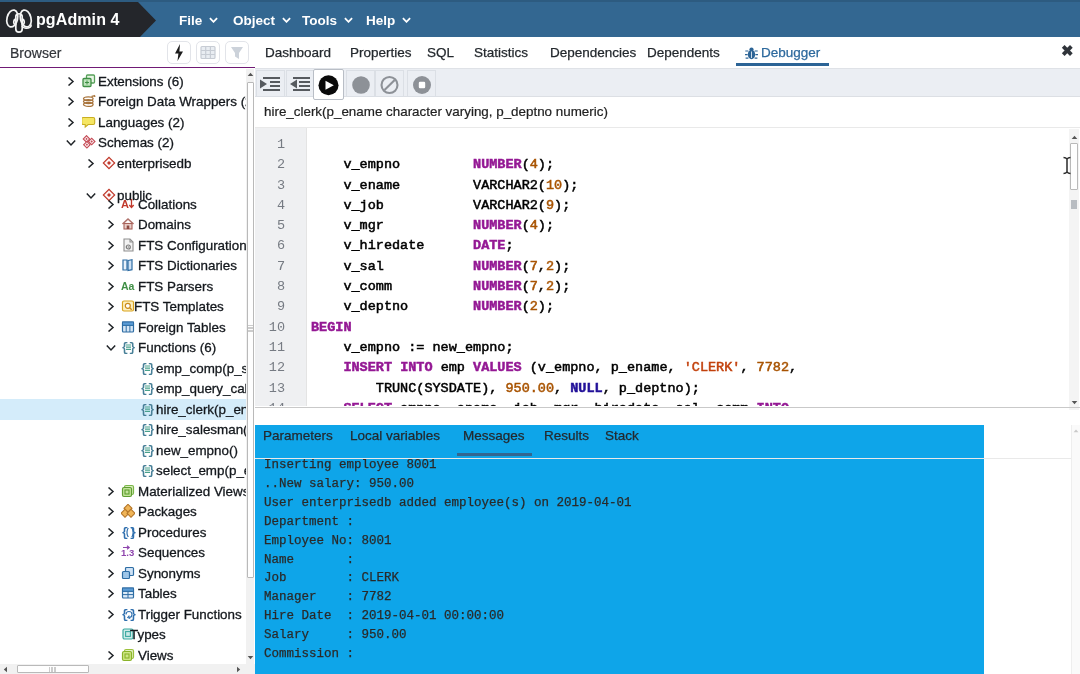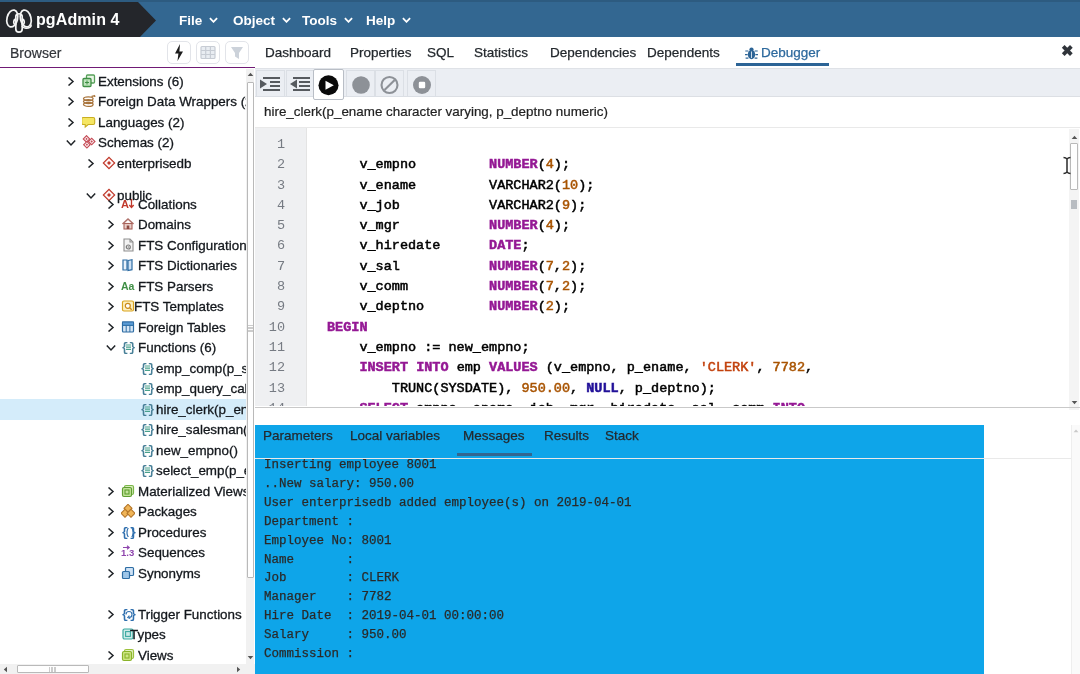--- a/index.html
+++ b/index.html
@@ -47,21 +47,21 @@
     border-bottom:1px solid #e9e9e9; }
   #signature span { position:absolute; left:9px; top:7px; font-size:13.4px; color:#222; -webkit-text-stroke:0.2px #222; }
   
   #codearea { position:absolute; left:0; top:91px; width:825px; height:278px; overflow:hidden;
     background:#fff; }
   #gutter { position:absolute; left:0; top:0; width:52px; height:278px; background:#eff0f2;
     border-right:1px solid #e4e4e4; }
   .lnum { position:absolute; left:0; width:30px; text-align:right; font-family:"Liberation Mono", monospace;
     font-size:13.5px; color:#767b83; line-height:20.3px; }
   .cline { position:absolute; left:56px; font-family:"Liberation Mono", monospace;
-    font-size:13.5px; color:#000; white-space:pre; line-height:20.3px;margin-left:16px;
+    font-size:13.5px; color:#000; white-space:pre; line-height:20.3px;
     -webkit-text-stroke:0.5px currentColor; }
   .kw { color:#941894; font-weight:bold; }
   .num { color:#a85300; }
   .str { color:#c2410c; }
   .atom { color:#221199;font-weight:bold; }
   
   #bottom { position:absolute; left:0; top:388px; width:729px; height:264px; background:#0ea5e9; }
   .btab { position:absolute; top:3px; font-size:13.5px; color:#24292e; -webkit-text-stroke:0.25px #24292e; }
   #btabline { position:absolute; left:202px; top:28px; width:75px; height:3px; background:#326690; }
   #messages { position:absolute; left:9px; top:31px; font-family:"Liberation Mono", monospace;
@@ -457,20 +457,35 @@
             <path d="M2.5 0.5 L7 4.5 L2.5 8.5" stroke="#202428" stroke-width="1.5" fill="none"></path>
           </svg>
         </span>
         <span style="position:absolute;left:121px;top:0">
           <svg class="nico" width="14" height="14" viewBox="0 0 14 14">
             <rect x="4.5" y="1.5" width="8" height="8" rx="1" fill="#cfe2f5" stroke="#2e6da4" stroke-width="1.2"></rect>
             <rect x="1.5" y="5.5" width="7" height="7" rx="1" fill="#9ec6e8" stroke="#2e6da4" stroke-width="1.2"></rect>
           </svg>
         </span>
         <span class="lbl" style="left:138px">Synonyms</span>
+      </div>
+<div class="trow" style="top:514.0px">
+        <span style="position:absolute;left:106px;top:0">
+          <svg class="chev" width="9" height="9" viewBox="0 0 9 9">
+            <path d="M2.5 0.5 L7 4.5 L2.5 8.5" stroke="#202428" stroke-width="1.5" fill="none"></path>
+          </svg>
+        </span>
+        <span style="position:absolute;left:121px;top:0">
+          <svg class="nico" width="14" height="14" viewBox="0 0 14 14">
+            <rect x="1.5" y="2" width="11" height="10" rx="1" fill="#ddebf8" stroke="#2e6da4" stroke-width="1.2"></rect>
+            <path d="M1.5 5.3 h11 M1.5 8.6 h11 M7 5.3 v6.7" stroke="#2e6da4" stroke-width="1"></path>
+            <rect x="1.5" y="2" width="11" height="3.3" fill="#5b9bd5" stroke="#2e6da4" stroke-width="1"></rect>
+          </svg>
+        </span>
+        <span class="lbl" style="left:138px">Tables</span>
       </div>
 <div class="trow" style="top:534.5px">
         <span style="position:absolute;left:106px;top:0">
           <svg class="chev" width="9" height="9" viewBox="0 0 9 9">
             <path d="M2.5 0.5 L7 4.5 L2.5 8.5" stroke="#202428" stroke-width="1.5" fill="none"></path>
           </svg>
         </span>
         <span style="position:absolute;left:121px;top:0">
           <svg class="nico" width="16" height="14" viewBox="0 0 16 14">
             <text x="0.2" y="11.3" font-size="12" font-weight="bold" fill="#2f6fae" font-family="Liberation Mono">{</text>

